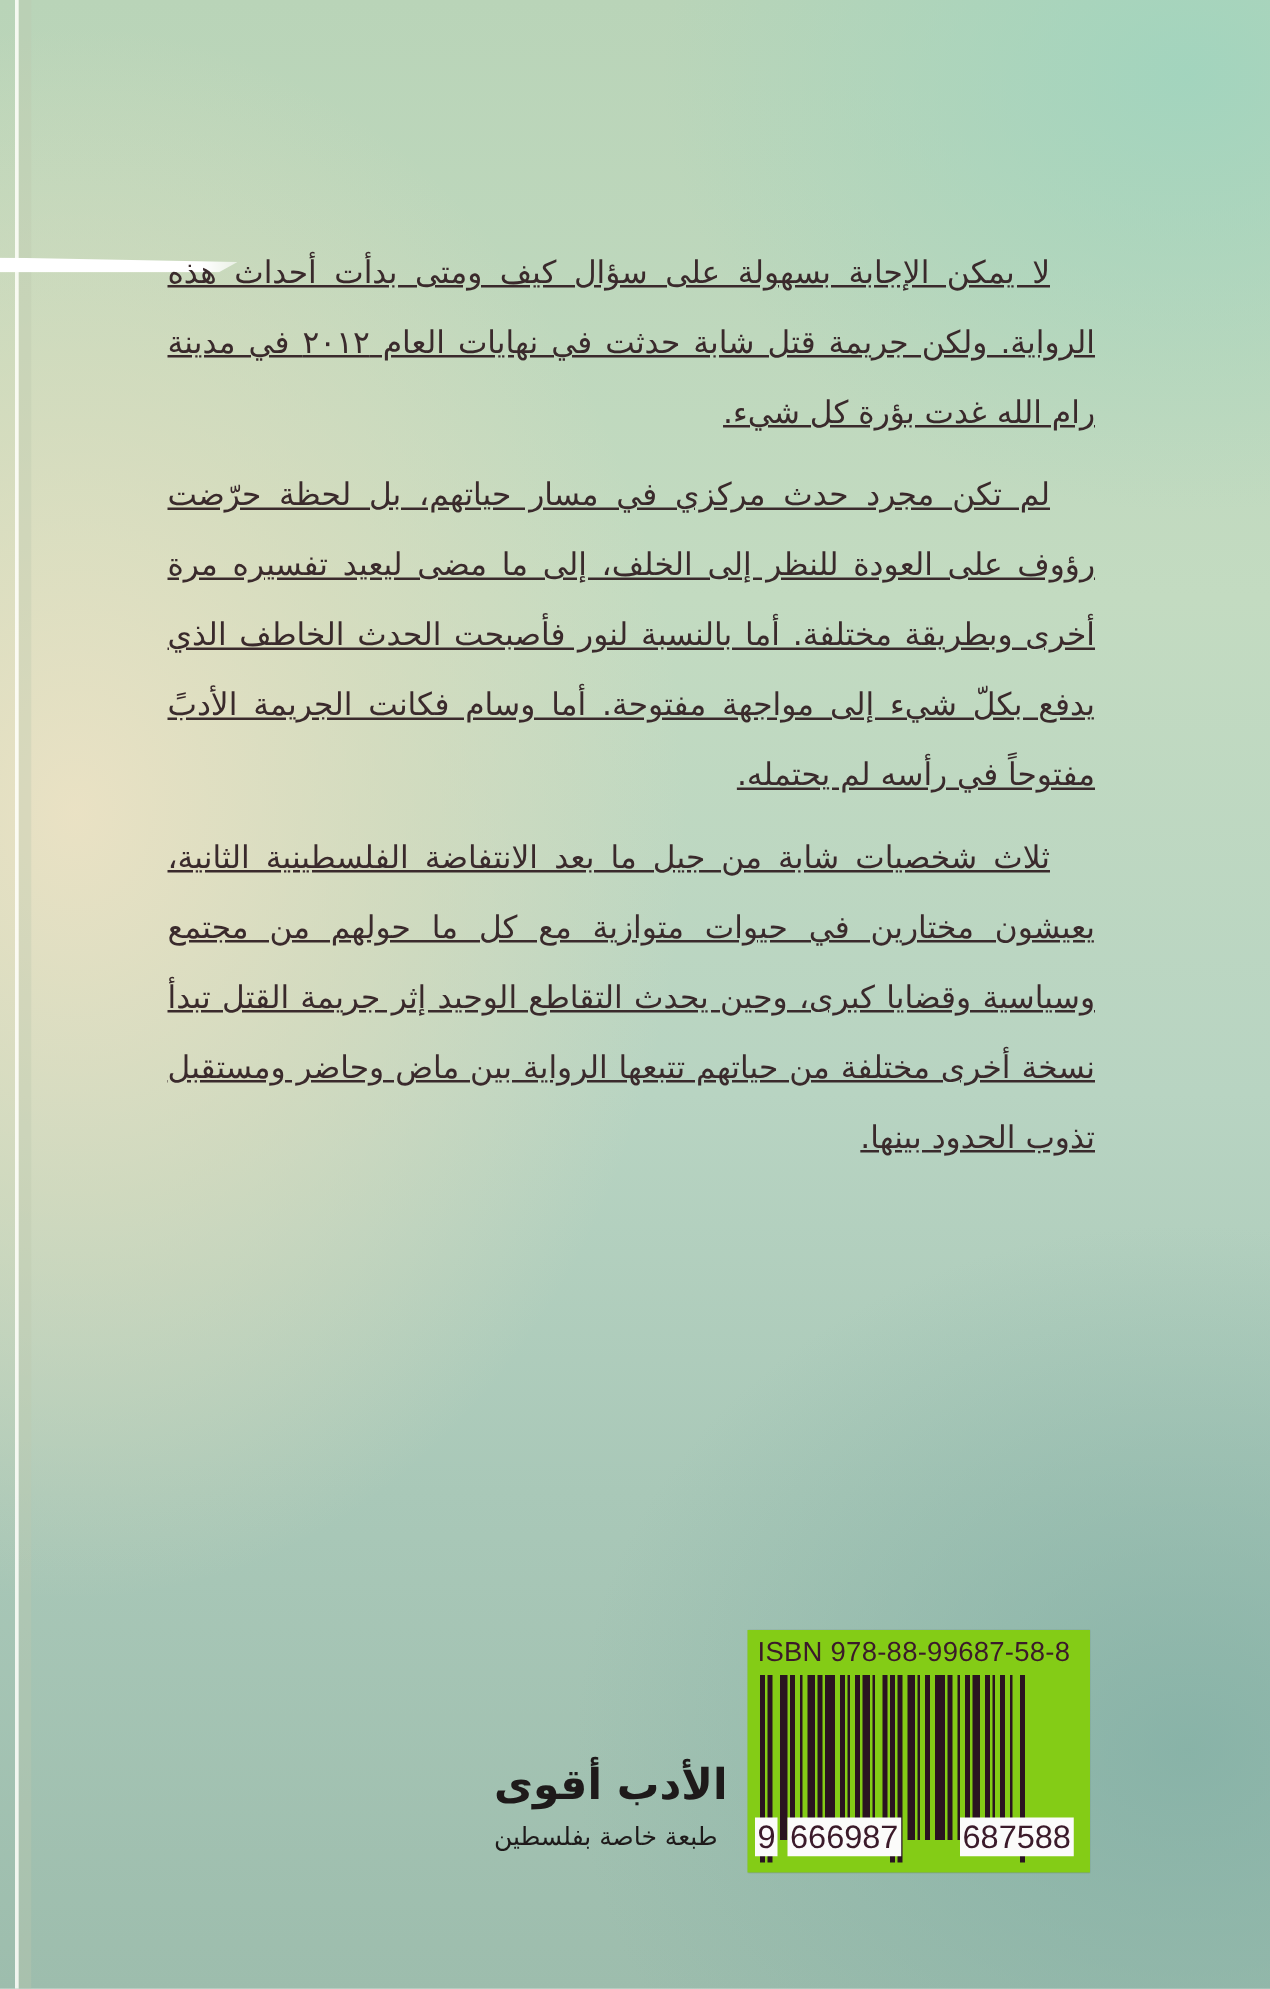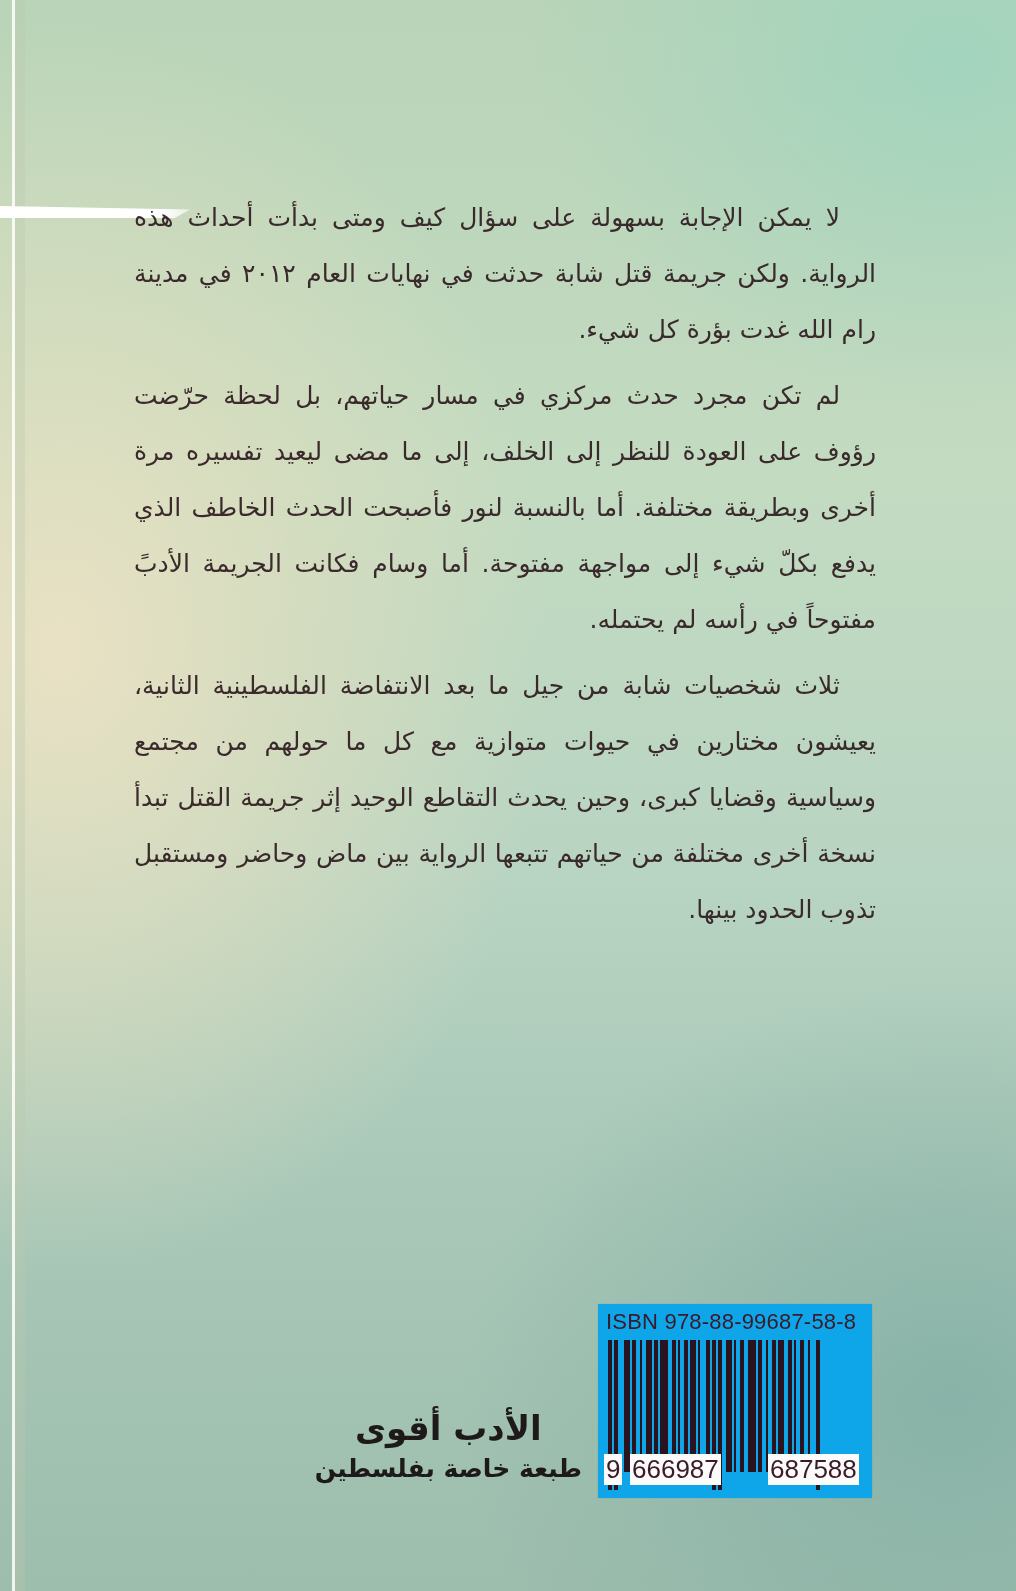--- a/index.html
+++ b/index.html
@@ -23,30 +23,30 @@
   .glare {
     position: absolute; left: 0; top: 206px; width: 190px; height: 12px;
     background: linear-gradient(90deg, #ffffff 0%, #ffffff 85%, rgba(255,255,255,0.6) 100%);
     clip-path: polygon(0 0, 100% 30%, 92% 100%, 0 100%);
   }
   .blurb {
     position: absolute; left: 118px; top: 190px; width: 758px;
     direction: rtl; text-align: justify;
     color: #3a2a2c; font-size: 25px; line-height: 56px;
   }
-  .blurb p { margin: 0 0 10px 16px; text-indent: 36px; }
+  .blurb p { margin: 0 0 10px 16px; text-indent: 36px; text-decoration: underline; }
   .publisher {
-    position: absolute; right: 434px; top: 1405px; direction: rtl; text-align: center;
+    position: absolute; right: 434px; top: 1405px; direction: rtl; text-align: left;
     color: #1e1a1a;
   }
   .publisher .name { font-size: 34px; font-weight: bold; line-height: 46px; white-space: nowrap; }
-  .publisher .edition { font-size: 25px; font-weight: bold; line-height: 36px; white-space: nowrap; }
+  .publisher .edition { font-size: 20px; font-weight: normal; line-height: 36px; white-space: nowrap; }
   .barcode-box {
     position: absolute; left: 598px; top: 1304px; width: 274px; height: 194px;
-    background: #0ea5e9; box-shadow: 0 0 1px rgba(0,0,0,0.2);
+    background: #84cc16; box-shadow: 0 0 1px rgba(0,0,0,0.2);
   }
   .isbn-text {
     position: absolute; left: 8px; top: 5px; width: 260px;
     font-family: "Liberation Sans", sans-serif; font-size: 22px; color: #3b1a2a;
     letter-spacing: 0.2px; white-space: nowrap;
   }
   .bars {
     position: absolute; left: 10px; top: 36px; width: 256px; height: 150px;
   }
   .bar { position: absolute; top: 0; background: #2a1420; }

